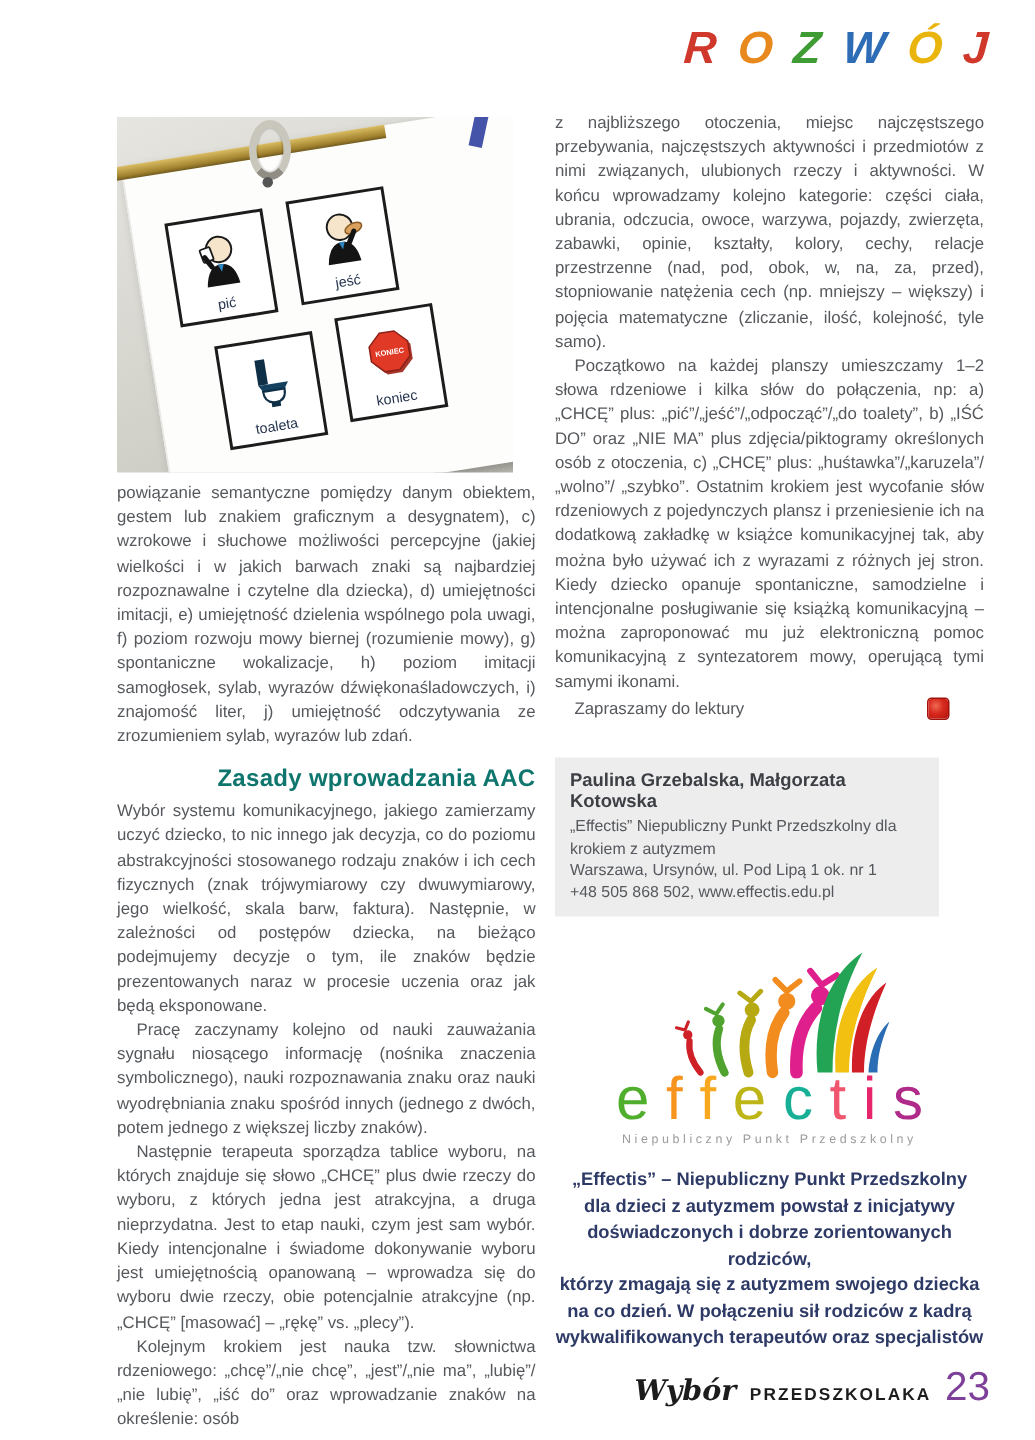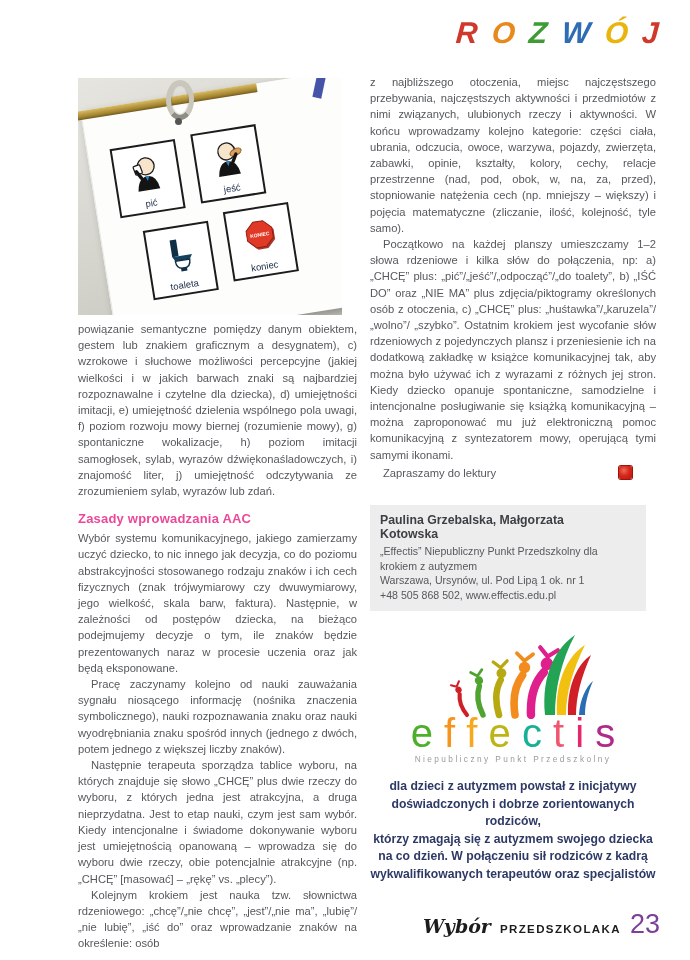--- a/index.html
+++ b/index.html
@@ -31,29 +31,29 @@
   .card svg{flex:1 1 auto;}
   .card .card-label{font-size:9.5px;color:#24344e;line-height:10px;padding-bottom:1px;}
   .card1{left:22px;top:42px;} .card2{left:104px;top:40px;}
   .card3{left:42px;top:128px;} .card4{left:124px;top:122px;}
   
   .col{position:absolute;}
   .col p{margin:0;font-size:11.2px;line-height:16.2px;text-align:justify;color:#55585c;}
   .col p.indent{text-indent:13px;}
   .col-left{left:78px;top:321px;width:279px;}
   .col-right{left:370px;top:74px;width:286px;}
-  .section-heading{margin:12px 0 4px 0;text-align:left;color:#ec4899;
-    font-size:13px;font-weight:bold;letter-spacing:.2px;}
+  .section-heading{margin:12px 0 4px 0;text-align:right;color:#0f766e;
+    font-size:16px;font-weight:bold;letter-spacing:.2px;}
   .closing-line{margin-top:2px;display:flex;align-items:center;justify-content:space-between;}
   .closing-line .closing-text{font-size:11.2px;line-height:16.2px;color:#55585c;padding-left:13px;}
   .end-stud{width:13px;height:13px;border-radius:2px;margin-right:24px;
     background:radial-gradient(circle at 38% 35%,#ef6a54 0%,#d7281c 45%,#b3160e 100%);
     box-shadow:0 0 0 1px #9e130c;}
   
-  .author-box{margin-top:24px;background:#ededee;padding:8px 22px 9px 10px;width:244px;}
+  .author-box{margin-top:24px;background:#ededee;padding:8px 2px 9px 10px;width:244px;}
   .author-names{font-size:12.3px;font-weight:bold;color:#3c3f44;margin-bottom:3px;}
   .author-line{font-size:10.6px;line-height:14.5px;color:#55585c;}
   
   .effectis{margin-top:16px;text-align:center;}
   .effectis-logo-svg{display:block;margin:0 auto;}
   .effectis-word{font-size:40px;font-weight:normal;letter-spacing:0;line-height:36px;margin-top:-4px;}
   .effectis-tagline{font-size:8.3px;letter-spacing:2.4px;color:#9b9b9b;margin-top:3px;}
   .effectis-desc{margin-top:14px;font-size:12.2px;font-weight:bold;color:#2e3a66;line-height:17.5px;}
   
   .footer{position:absolute;right:30px;bottom:20px;display:flex;align-items:baseline;gap:9px;}
@@ -210,20 +210,21 @@
       
         <span style="color: rgb(240, 86, 110);">t</span>
       
         <span style="color: rgb(231, 37, 108);">i</span>
       
         <span style="color: rgb(176, 42, 138);">s</span>
       </div>
     <div class="effectis-tagline">Niepubliczny Punkt Przedszkolny</div>
     <div class="effectis-desc">
 
+        <div>„Effectis” – Niepubliczny Punkt Przedszkolny</div>
 
         <div>dla dzieci z autyzmem powstał z inicjatywy</div>
 
         <div>doświadczonych i dobrze zorientowanych rodziców,</div>
 
         <div>którzy zmagają się  z autyzmem swojego dziecka</div>
 
         <div>na co dzień.  W połączeniu sił rodziców z kadrą</div>
 
         <div>wykwalifikowanych terapeutów oraz specjalistów</div>

